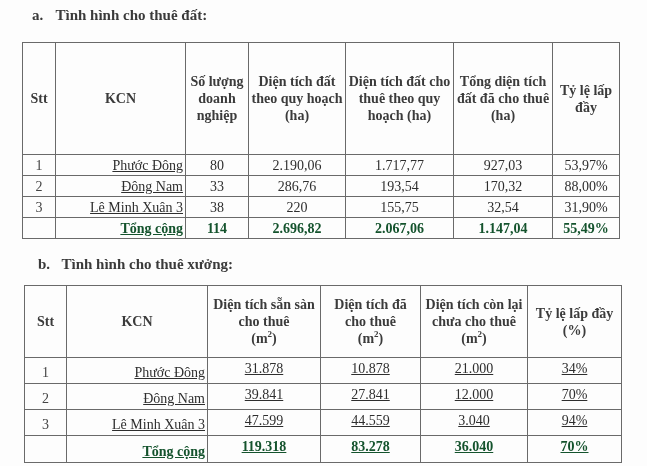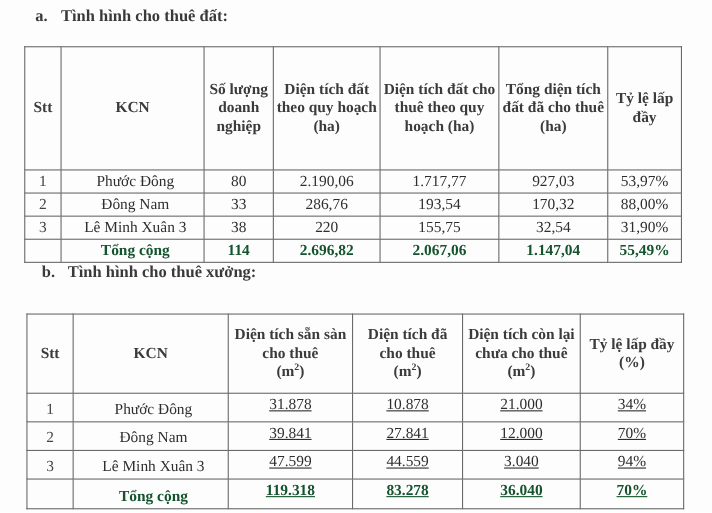--- a/index.html
+++ b/index.html
@@ -21,21 +21,21 @@
       font-size: 15px;
       font-weight: bold;
       color: #3a3a3a;
       white-space: nowrap;
     }
     .heading .marker {
       display: inline-block;
       width: 20px;
     }
     #heading-a { left: 32px; top: 7px; }
-    #heading-b { left: 38px; top: 240px; }
+    #heading-b { left: 38px; top: 256px; }
 
     table.data {
       position: absolute;
       border-collapse: collapse;
       table-layout: fixed;
       font-size: 14px;
       color: #2e2e2e;
     }
     table.data td, table.data th {
       border: 1px solid #6a6a6a;
@@ -43,22 +43,23 @@
       text-align: center;
       vertical-align: middle;
       line-height: 17px;
       font-weight: normal;
     }
     table.data th {
       font-weight: bold;
       color: #3b3b3b;
     }
     table.data td.name {
-      text-align: center;
+      text-align: right;
       padding-left: 7px;
+      text-decoration: underline;
     }
     table.data tr.total td {
       font-weight: bold;
       color: #14532d;
     }
     table.data td.stt { color: #444; }
 
     
     #table-a {
       left: 22px;

